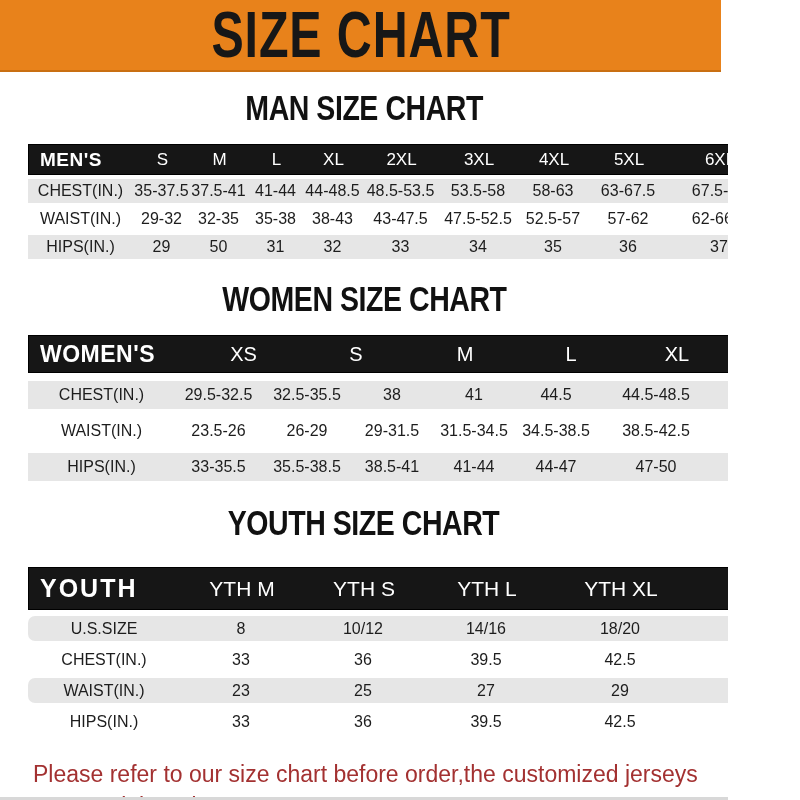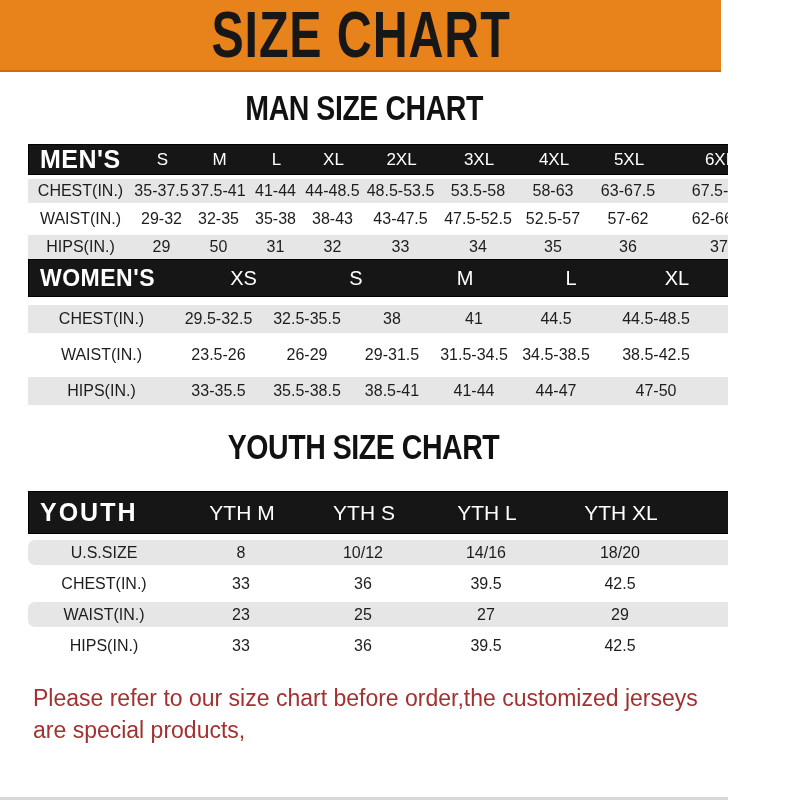--- a/index.html
+++ b/index.html
@@ -29,21 +29,21 @@
   .rlabel,.dcell{text-align:center;color:#1d1d1d;font-size:16px;white-space:nowrap;}
   .tbody .trow:nth-child(odd){background:#e6e6e6;}
 
   .grid-men  .thead,.grid-men  .trow{grid-template-columns:105px 57px 57px 57px 57px 79px 76px 74px 76px 106px;}
   .grid-women .thead,.grid-women .trow{grid-template-columns:147px 87px 90px 80px 84px 80px 120px 56px;}
   .grid-youth .thead,.grid-youth .trow{grid-template-columns:152px 122px 122px 124px 144px 80px;}
 
   .grid-men   .thead{height:31px;font-size:17px;}
   .grid-women .thead{height:38px;font-size:20px;gap:24px;}
   .grid-youth .thead{height:43px;font-size:21px;}
-  .grid-men   .hlabel{font-size:25px;}
+  .grid-men   .hlabel{font-size:19px;}
   .grid-women .hlabel{font-size:23px;}
   .grid-youth .hlabel{font-size:25px;letter-spacing:2px;}
 
   .grid-men   .trow{height:24px;margin-top:4px;}
   .grid-women .trow{height:28px;margin-top:8px;}
   .grid-youth .trow{height:25px;margin-top:6px;border-radius:7px;}
 
   
   .footer{margin-top:24px;padding-left:33px;padding-right:8px;font-size:23px;line-height:32px;}
   .bottom-edge{position:absolute;left:0;bottom:0;width:100%;height:3px;background:#d8d8d8;}
@@ -107,20 +107,21 @@
               <div class="dcell">33</div>
               <div class="dcell">34</div>
               <div class="dcell">35</div>
               <div class="dcell">36</div>
               <div class="dcell">37</div>
             </div>
           </div>
         </div>
       </div>
       <div class="sec-1">
+        <div class="section-heading"><span class="ht">WOMEN SIZE CHART</span></div>
         <div class="tbl grid-women">
           <div class="thead">
             <div class="hlabel">WOMEN'S</div>
             <div class="hcell">XS</div>
             <div class="hcell">S</div>
             <div class="hcell">M</div>
             <div class="hcell">L</div>
             <div class="hcell">XL</div>
             <div class="hcell">XXL</div>
           </div>

